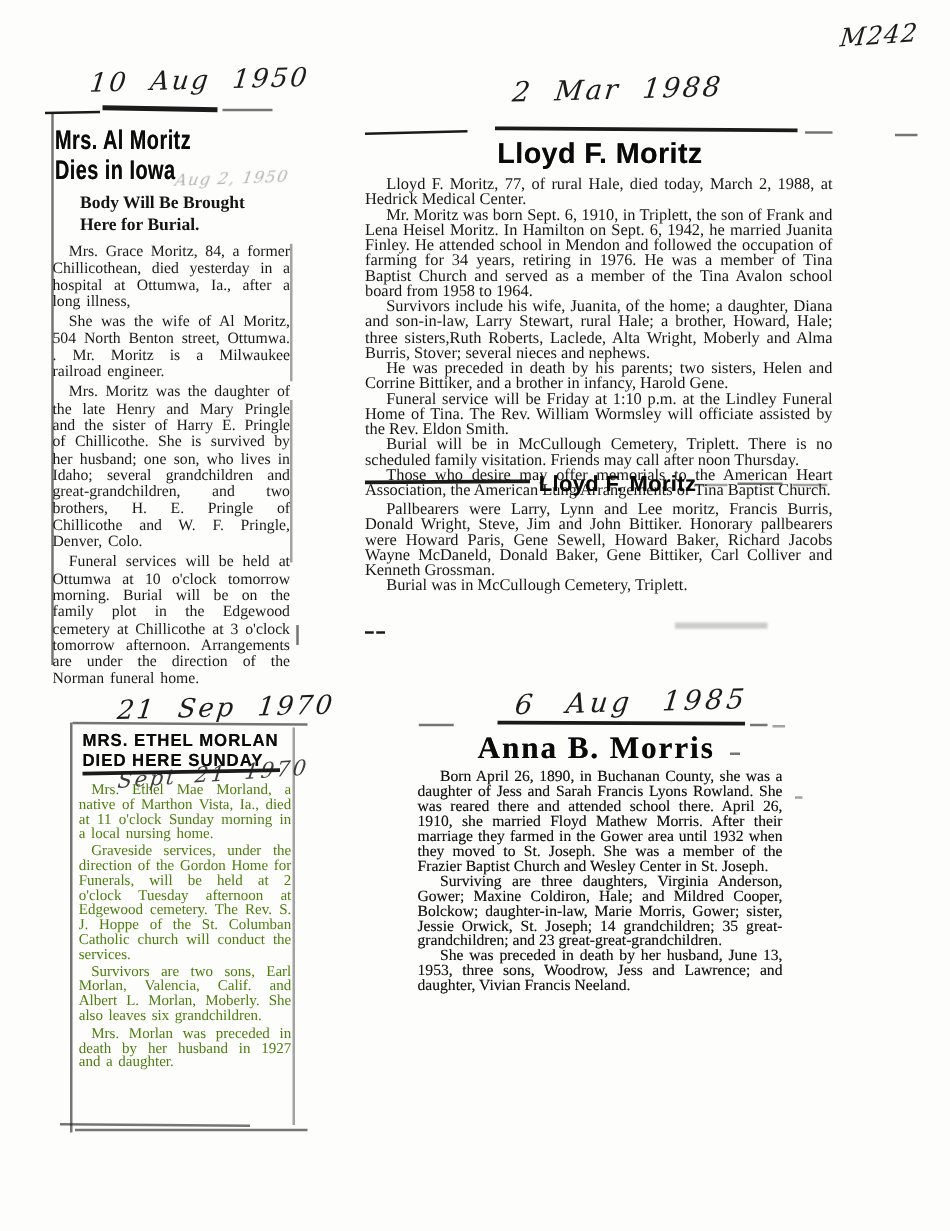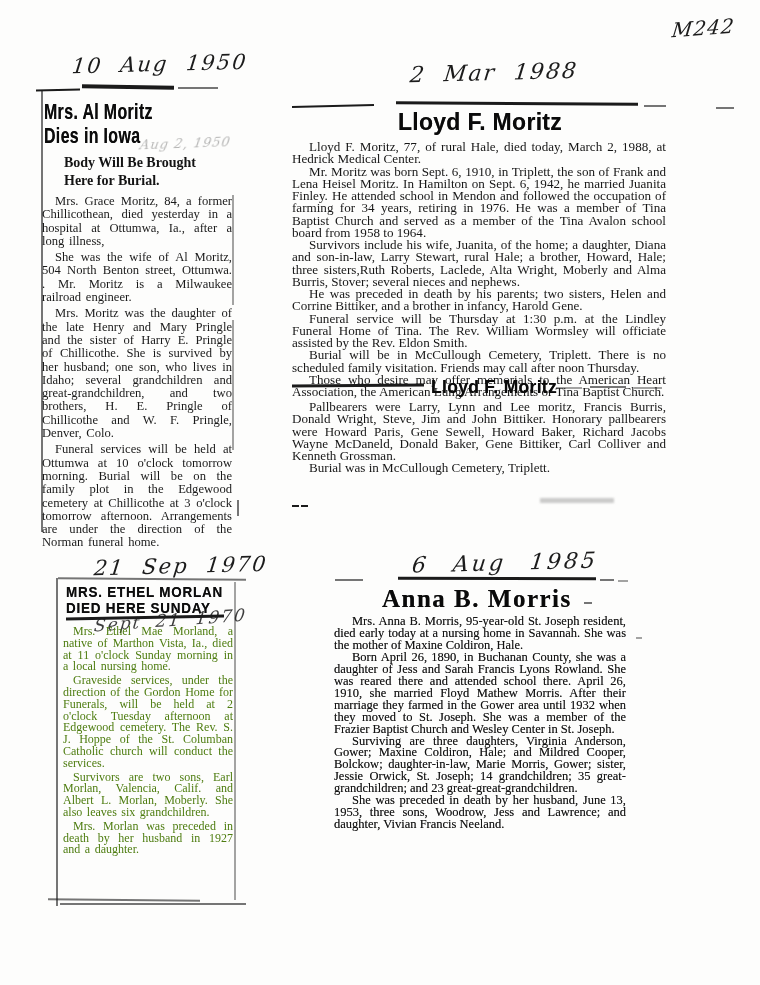--- a/index.html
+++ b/index.html
@@ -97,21 +97,21 @@
     <div class="rule soft" style="left:352px;top:45px;width:22px;height:2px;"></div>
     <div class="rule soft" style="left:424px;top:47px;width:18px;height:2px;"></div>
 
     <div class="abs headline" style="left:0;top:49px;width:376px;">Lloyd F. Moritz</div>
 
     <div class="abs body" style="left:0;top:81px;">
       <p>Lloyd F. Moritz, 77, of rural Hale, died today, March 2, 1988, at Hedrick Medical Center.</p>
       <p>Mr. Moritz was born Sept. 6, 1910, in Triplett, the son of Frank and Lena Heisel Moritz. In Hamilton on Sept. 6, 1942, he married Juanita Finley. He attended school in Mendon and followed the occupation of farming for 34 years, retiring in 1976. He was a member of Tina Baptist Church and served as a member of the Tina Avalon school board from 1958 to 1964.</p>
       <p>Survivors include his wife, Juanita, of the home; a daughter, Diana and son-in-law, Larry Stewart, rural Hale; a brother, Howard, Hale; three sisters,Ruth Roberts, Laclede, Alta Wright, Moberly and Alma Burris, Stover; several nieces and nephews.</p>
       <p>He was preceded in death by his parents; two sisters, Helen and Corrine Bittiker, and a brother in infancy, Harold Gene.</p>
-      <p>Funeral service will be Thursday at 1:30 p.m. at the Lindley Funeral Home of Tina. The Rev. William Wormsley will officiate assisted by the Rev. Eldon Smith.</p>
+      <p>Funeral service will be Friday at 1:10 p.m. at the Lindley Funeral Home of Tina. The Rev. William Wormsley will officiate assisted by the Rev. Eldon Smith.</p>
       <p>Burial will be in McCullough Cemetery, Triplett. There is no scheduled family visitation. Friends may call after noon Thursday.</p>
       <p>Those who desire may offer memorials to the American Heart Association, the American Lung Arrangements or Tina Baptist Church.</p>
     </div>
 
     <div class="rule" style="left:0;top:324px;width:132px;height:3px;transform:rotate(-.4deg);"></div>
     <div class="rule faint" style="left:264px;top:327px;width:26px;height:2px;"></div>
     <div class="rule soft" style="left:298px;top:326px;width:36px;height:2px;"></div>
     <div class="rule faint" style="left:342px;top:327px;width:28px;height:1.5px;"></div>
 
     <div class="abs headline2" style="left:14px;top:317px;width:376px;">Lloyd F. Moritz</div>
@@ -158,20 +158,19 @@
     <div class="rule soft" style="left:3px;top:29px;width:28px;height:2px;"></div>
     <div class="rule" style="left:66px;top:27px;width:198px;height:3px;transform:rotate(.2deg);"></div>
     <div class="rule soft" style="left:268px;top:29px;width:14px;height:2px;"></div>
     <div class="rule faint" style="left:286px;top:30px;width:10px;height:1.5px;"></div>
 
     <div class="abs headline" style="left:50px;top:35px;text-align:center;">Anna B. Morris</div>
     <div class="rule soft" style="left:252px;top:52px;width:8px;height:2px;"></div>
     <div class="rule faint" style="left:304px;top:87px;width:6px;height:2px;"></div>
 
     <div class="abs body" style="left:2px;top:66px;">
-      <p>Mrs. Anna B. Morris, 95-year-old St. Joseph resident, died early today at a nursing home in Savannah. She was the mother of Maxine Coldiron, Hale.</p>
       <p>Born April 26, 1890, in Buchanan County, she was a daughter of Jess and Sarah Francis Lyons Rowland. She was reared there and attended school there. April 26, 1910, she married Floyd Mathew Morris. After their marriage they farmed in the Gower area until 1932 when they moved to St. Joseph. She was a member of the Frazier Baptist Church and Wesley Center in St. Joseph.</p>
       <p>Surviving are three daughters, Virginia Anderson, Gower; Maxine Coldiron, Hale; and Mildred Cooper, Bolckow; daughter-in-law, Marie Morris, Gower; sister, Jessie Orwick, St. Joseph; 14 grandchildren; 35 great-grandchildren; and 23 great-great-grandchildren.</p>
       <p>She was preceded in death by her husband, June 13, 1953, three sons, Woodrow, Jess and Lawrence; and daughter, Vivian Francis Neeland.</p>
     </div>
   </div>
 
 </div>
 
 </body></html>

